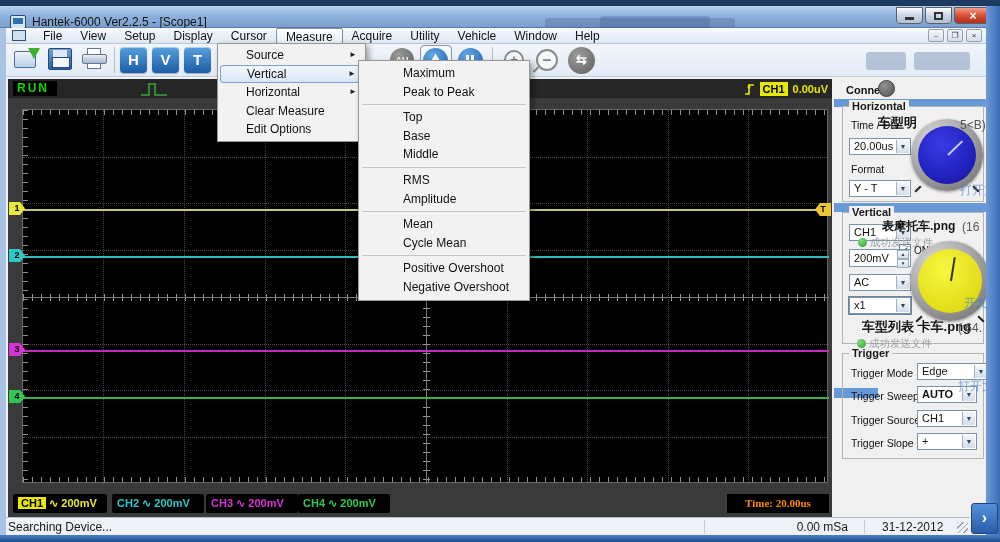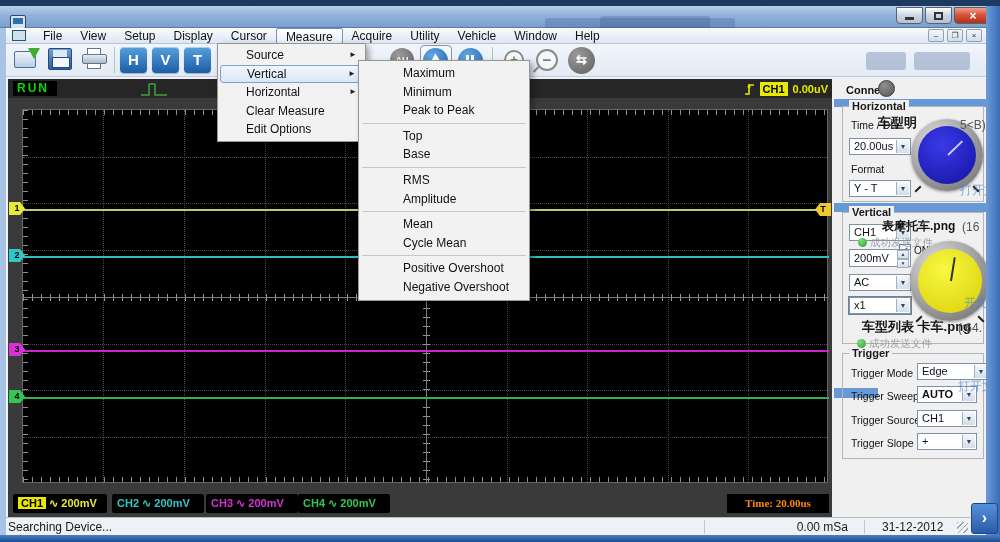--- a/index.html
+++ b/index.html
@@ -129,20 +129,21 @@
   .menu-sep { border-top:1px solid #c6c6c6; margin:3px 3px; }
 </style>
 </head>
 <body>
 
 <div class="screen">
 
   <div class="abs top-strip"></div>
   <div class="abs titlebar">
     <div class="abs title-icon"></div>
+    <div class="abs title-text">Hantek-6000 Ver2.2.5 - [Scope1]</div>
     <div class="abs blur-blob" style="left:545px; top:12px; width:190px; height:14px;"></div>
     <div class="abs blur-blob" style="left:600px; top:10px; width:110px; height:16px; background:rgba(50,80,130,.25);"></div>
     <div class="abs winbtns">
       <div class="winbtn">
           <div class="glyph-min"></div>
         </div>
       <div class="winbtn">
           <div class="glyph-max"></div>
         </div>
       <div class="winbtn close">
@@ -405,25 +406,25 @@
     <div class="menu-item">
       <span>Clear Measure</span>
     </div>
     <div class="menu-item">
       <span>Edit Options</span>
     </div>
   </div>
 
   <div class="abs menu-panel" style="left:358px; top:60px; width:172px; padding:3px 0;">
     <div class="submenu-item">Maximum</div>
-    <div class="submenu-item">Minimum</div>
     <div class="submenu-item">Peak to Peak</div>
     <div class="menu-sep"></div>
     <div class="submenu-item">Top</div>
     <div class="submenu-item">Base</div>
+    <div class="submenu-item">Middle</div>
     <div class="menu-sep"></div>
     <div class="submenu-item">RMS</div>
     <div class="submenu-item">Amplitude</div>
     <div class="menu-sep"></div>
     <div class="submenu-item">Mean</div>
     <div class="submenu-item">Cycle Mean</div>
     <div class="menu-sep"></div>
     <div class="submenu-item">Positive Overshoot</div>
     <div class="submenu-item">Negative Overshoot</div>
   </div>

